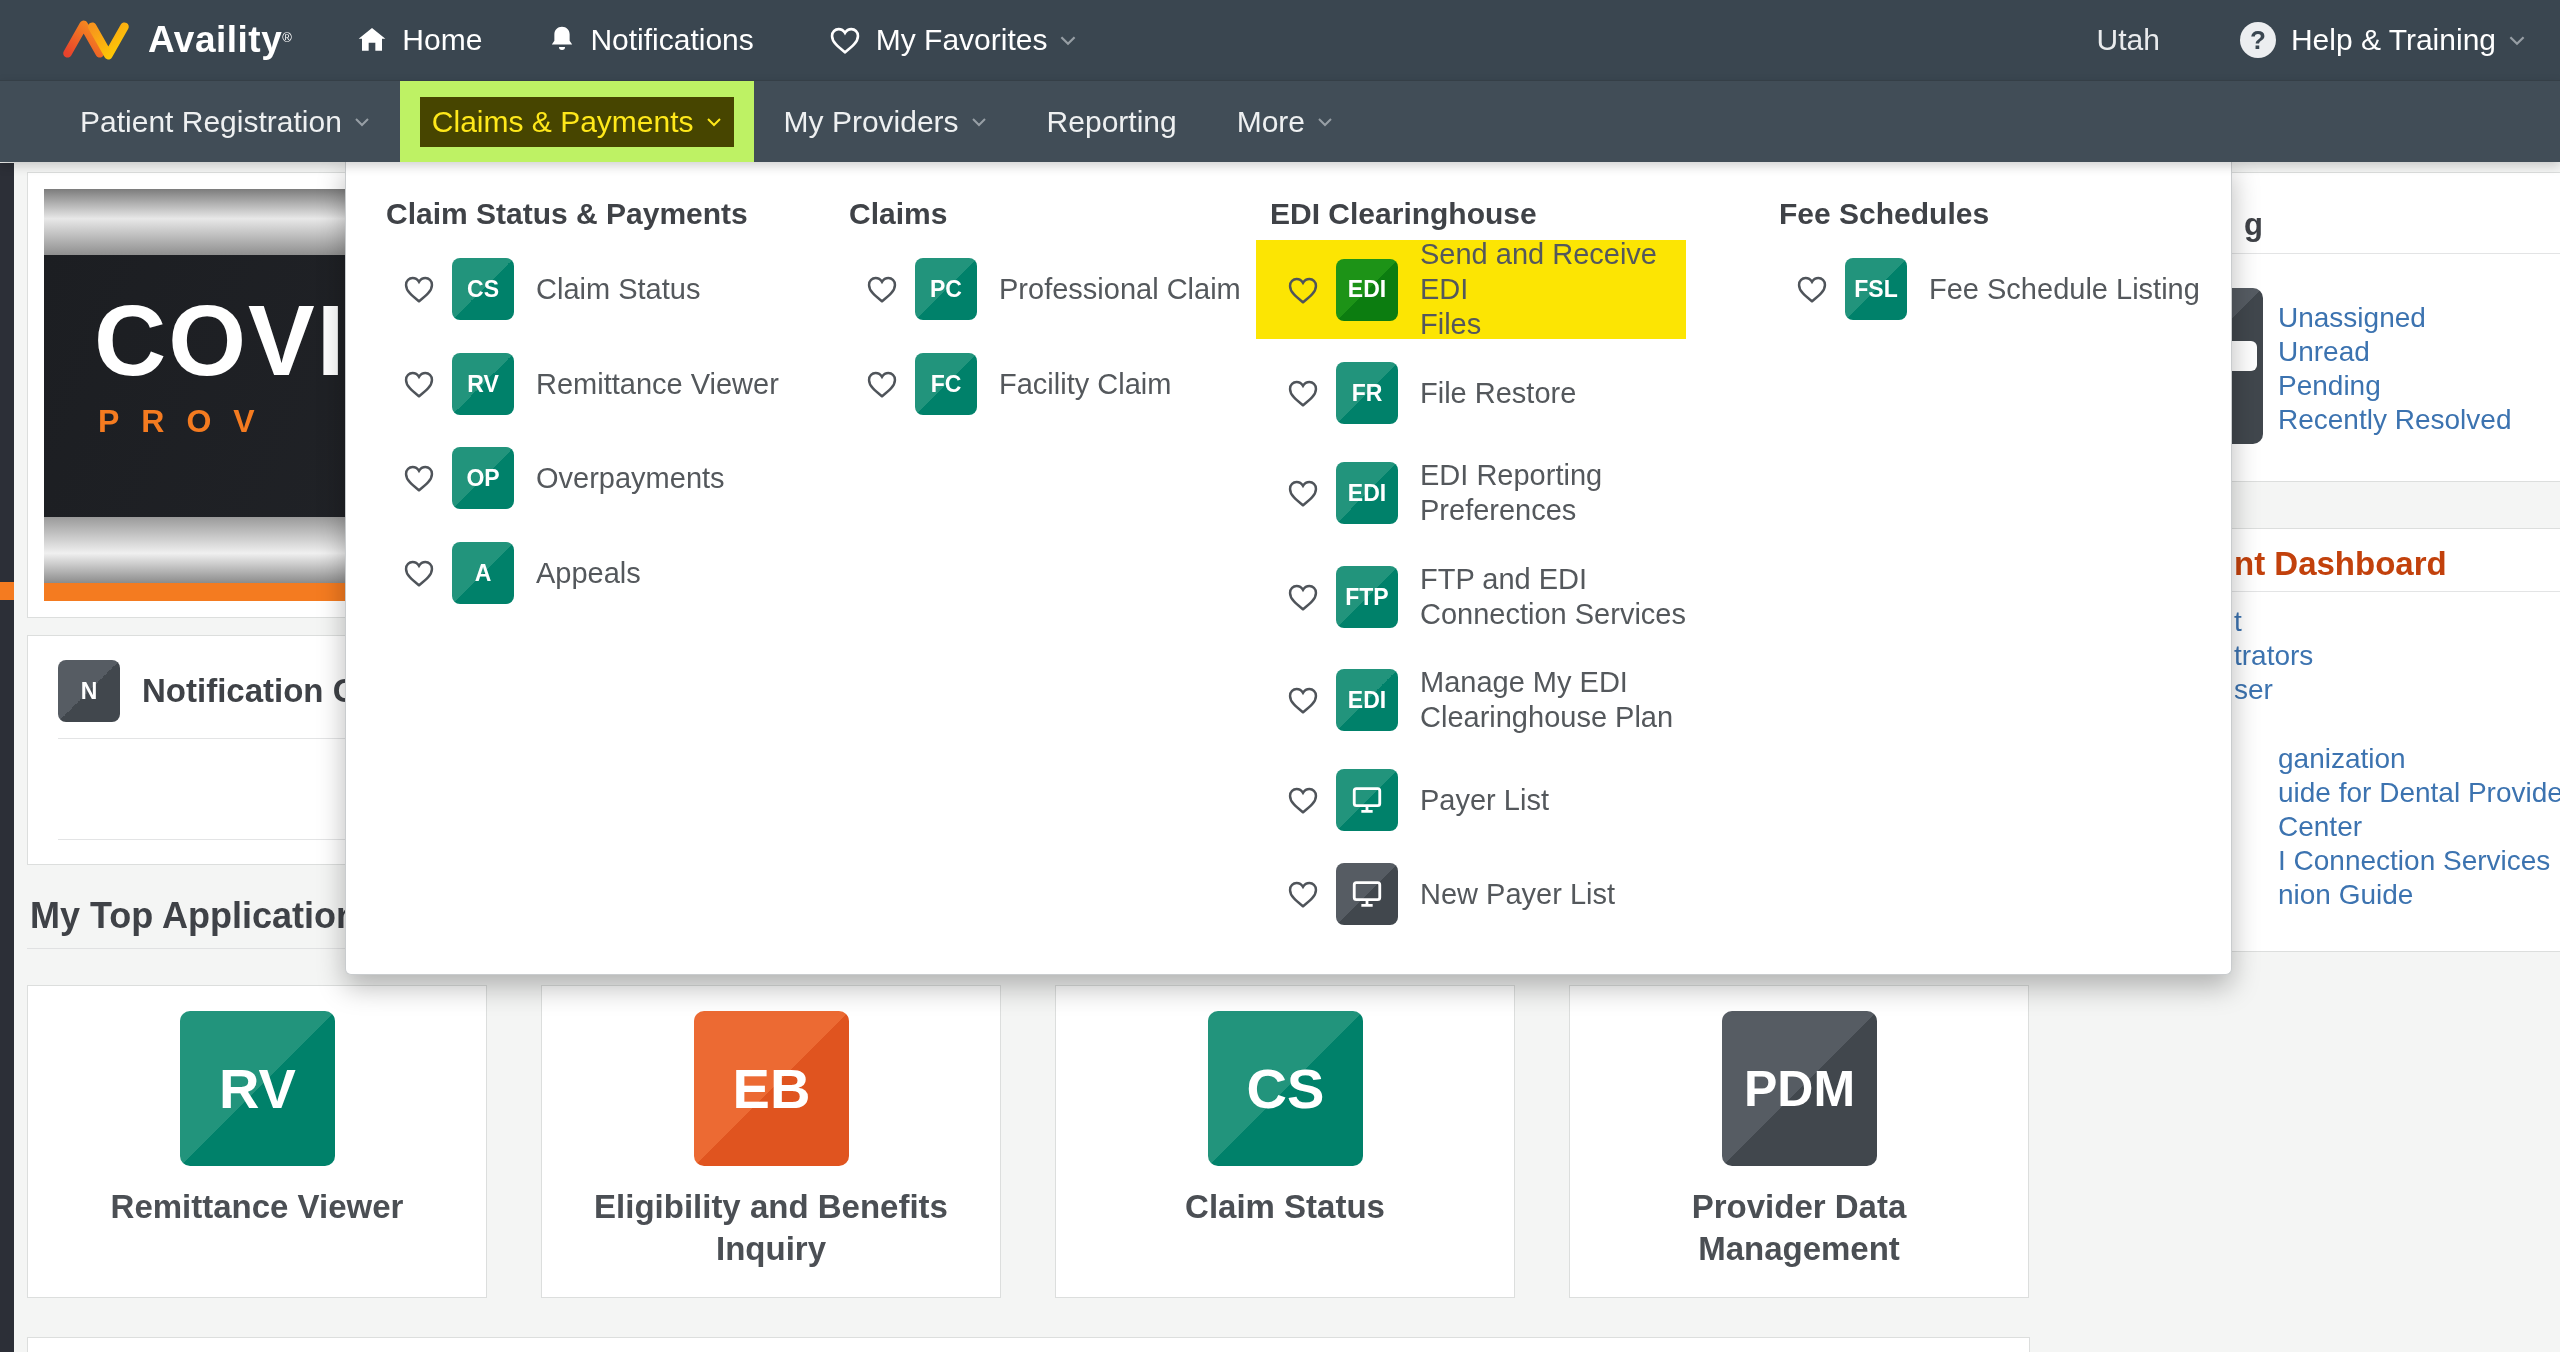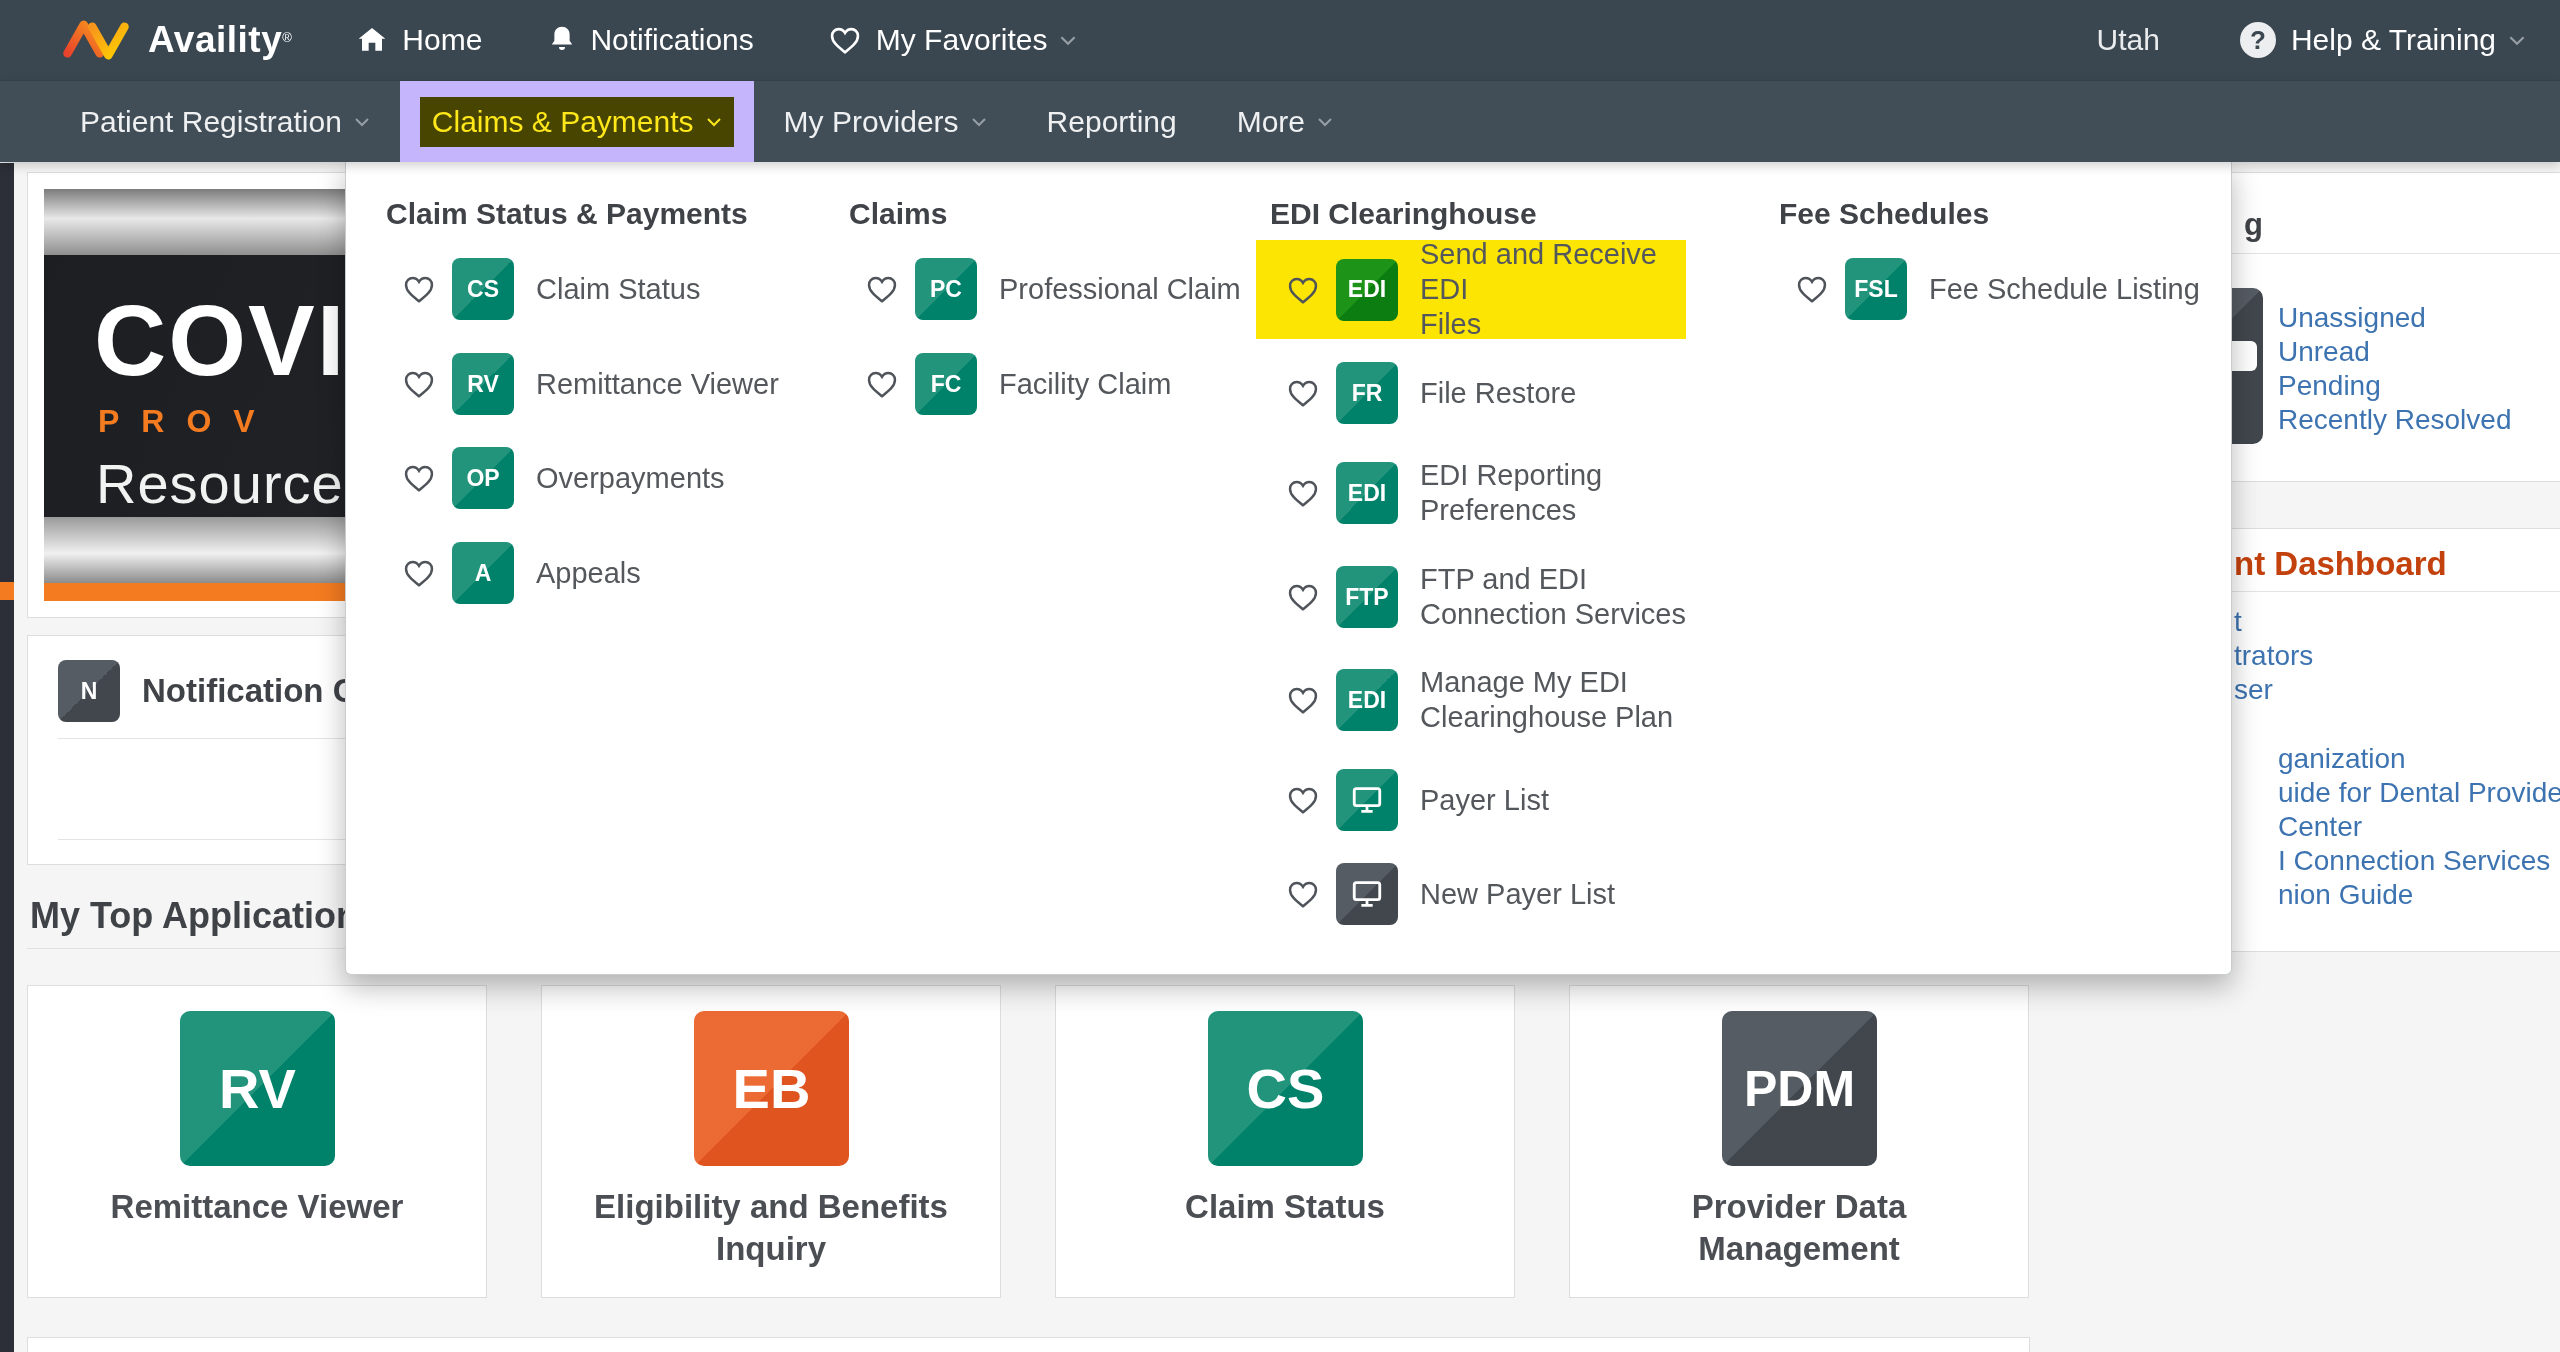--- a/index.html
+++ b/index.html
@@ -21,21 +21,21 @@
   .qcircle{width:36px;height:36px;border-radius:50%;background:#eceef0;color:#3a4650;
            font-size:26px;font-weight:700;display:flex;align-items:center;justify-content:center;margin-right:15px;}
   .caret{margin-left:12px;display:flex;opacity:.8;}
   
   .mainbar{position:absolute;left:0;top:80px;width:2560px;height:81px;background:#414d57;
            display:flex;align-items:stretch;z-index:30;border-top:1px solid rgba(0,0,0,.18);
            box-shadow:0 4px 10px rgba(0,0,0,.18);}
   .mtab{display:flex;align-items:center;padding:0 30px;color:#eef0f1;font-size:30px;cursor:pointer;}
   .mtab:first-child{margin-left:50px;}
   .mtab .caret{opacity:.65;}
-  .mtab.active{background:#c4b5fd;padding:1px 20px;align-items:center;}
+  .mtab.active{background:#bef264;padding:1px 20px;align-items:center;}
   .mtab.active .hl-box{background:#474500;color:#ffe81a;padding:8px 12px;display:flex;align-items:center;}
   .mtab.active .caret{opacity:1;color:#ffe81a;}
   
   .peek-strip{position:absolute;left:0;top:163px;width:14px;height:1189px;background:#2c2f37;z-index:1;}
   .peek-orange{position:absolute;left:0;top:582px;width:14px;height:18px;background:#f47b20;z-index:2;}
   .card{position:absolute;background:#fff;border:1px solid #dcdedd;box-sizing:border-box;}
   .banner-card{left:27px;top:172px;width:2003px;height:446px;padding:16px;}
   .banner-img{position:relative;width:100%;height:412px;overflow:hidden;}
   .metal-top{height:66px;background:linear-gradient(180deg,#7c7c7c 0%,#e8e8e8 45%,#8f8f8f 100%);}
   .banner-dark{height:262px;background:linear-gradient(115deg,#1c1e22 0%,#26282d 55%,#1b1d21 100%);
@@ -97,21 +97,20 @@
 
   <div class="peek-strip"></div>
   <div class="peek-orange"></div>
 
   <div class="card banner-card">
     <div class="banner-img">
       <div class="metal-top"></div>
       <div class="banner-dark">
         <div class="b-line1">COVI</div>
         <div class="b-line2">PROV</div>
-        <div class="b-line3">Resource</div>
       </div>
       <div class="metal-bot"></div>
       <div class="banner-bar"></div>
     </div>
   </div>
 
   <div class="card notif-card">
     <div class="notif-head">
       <div class="tile dark-bg">
         <span>N</span>

